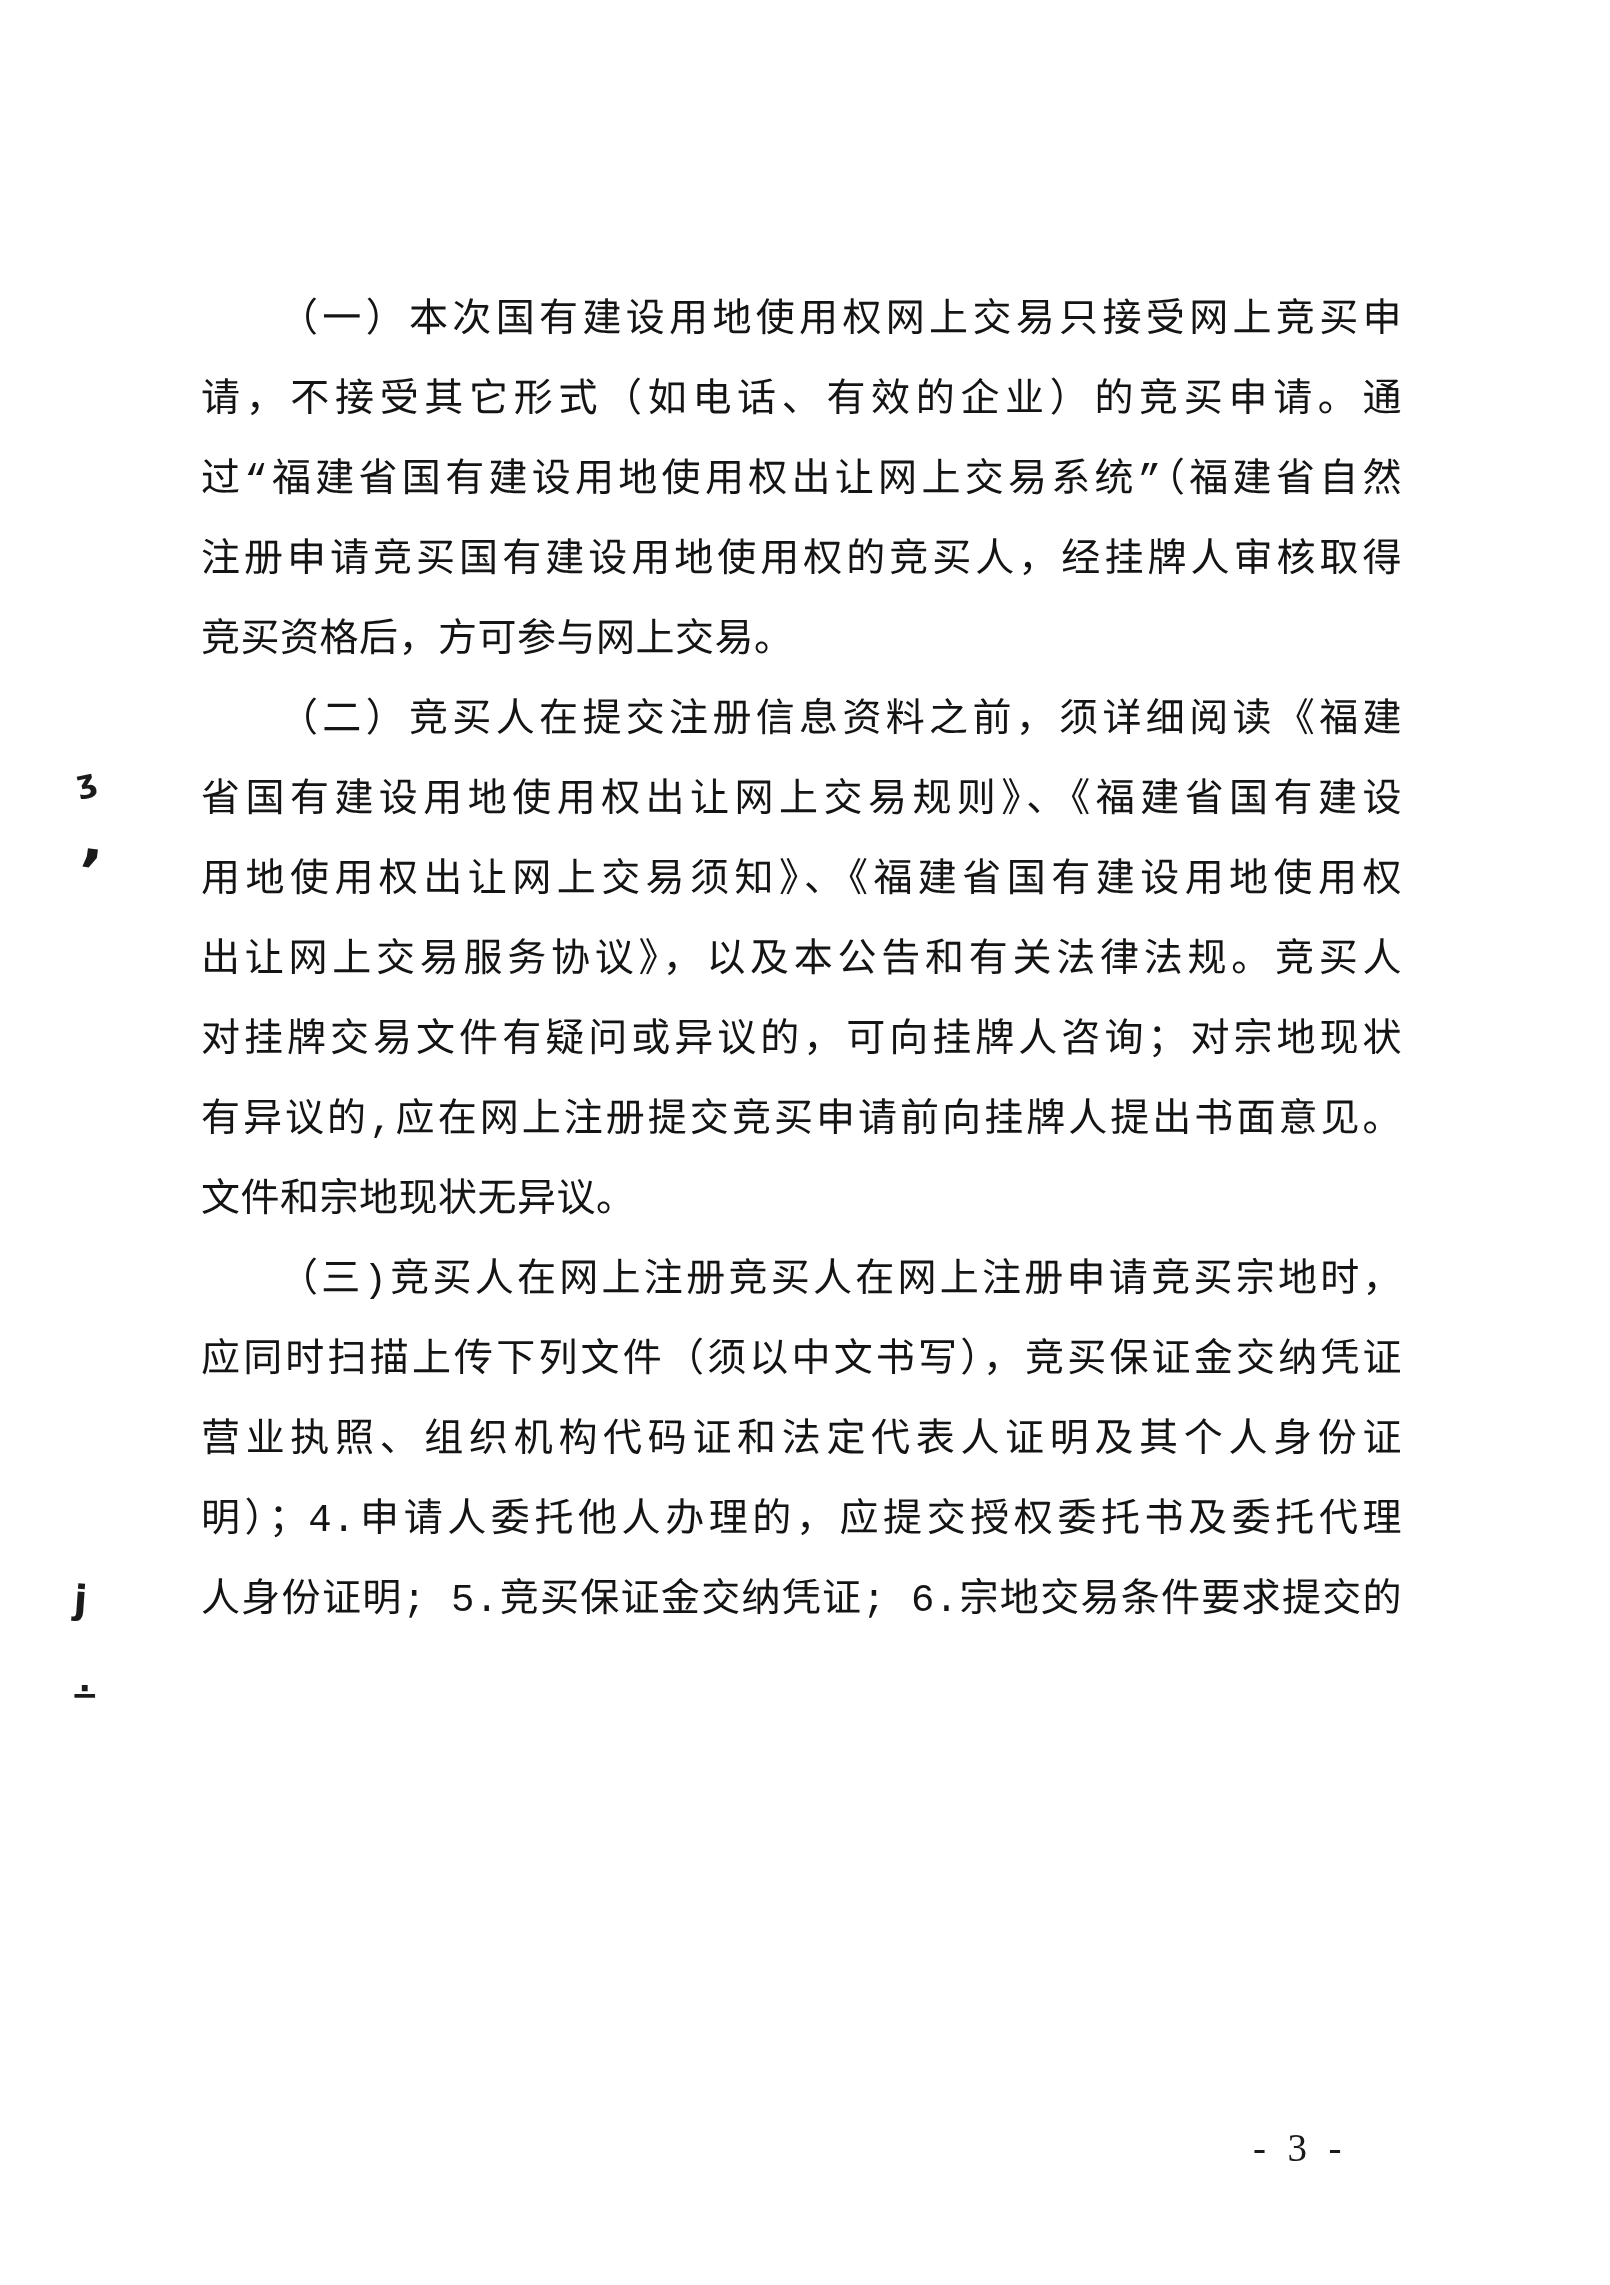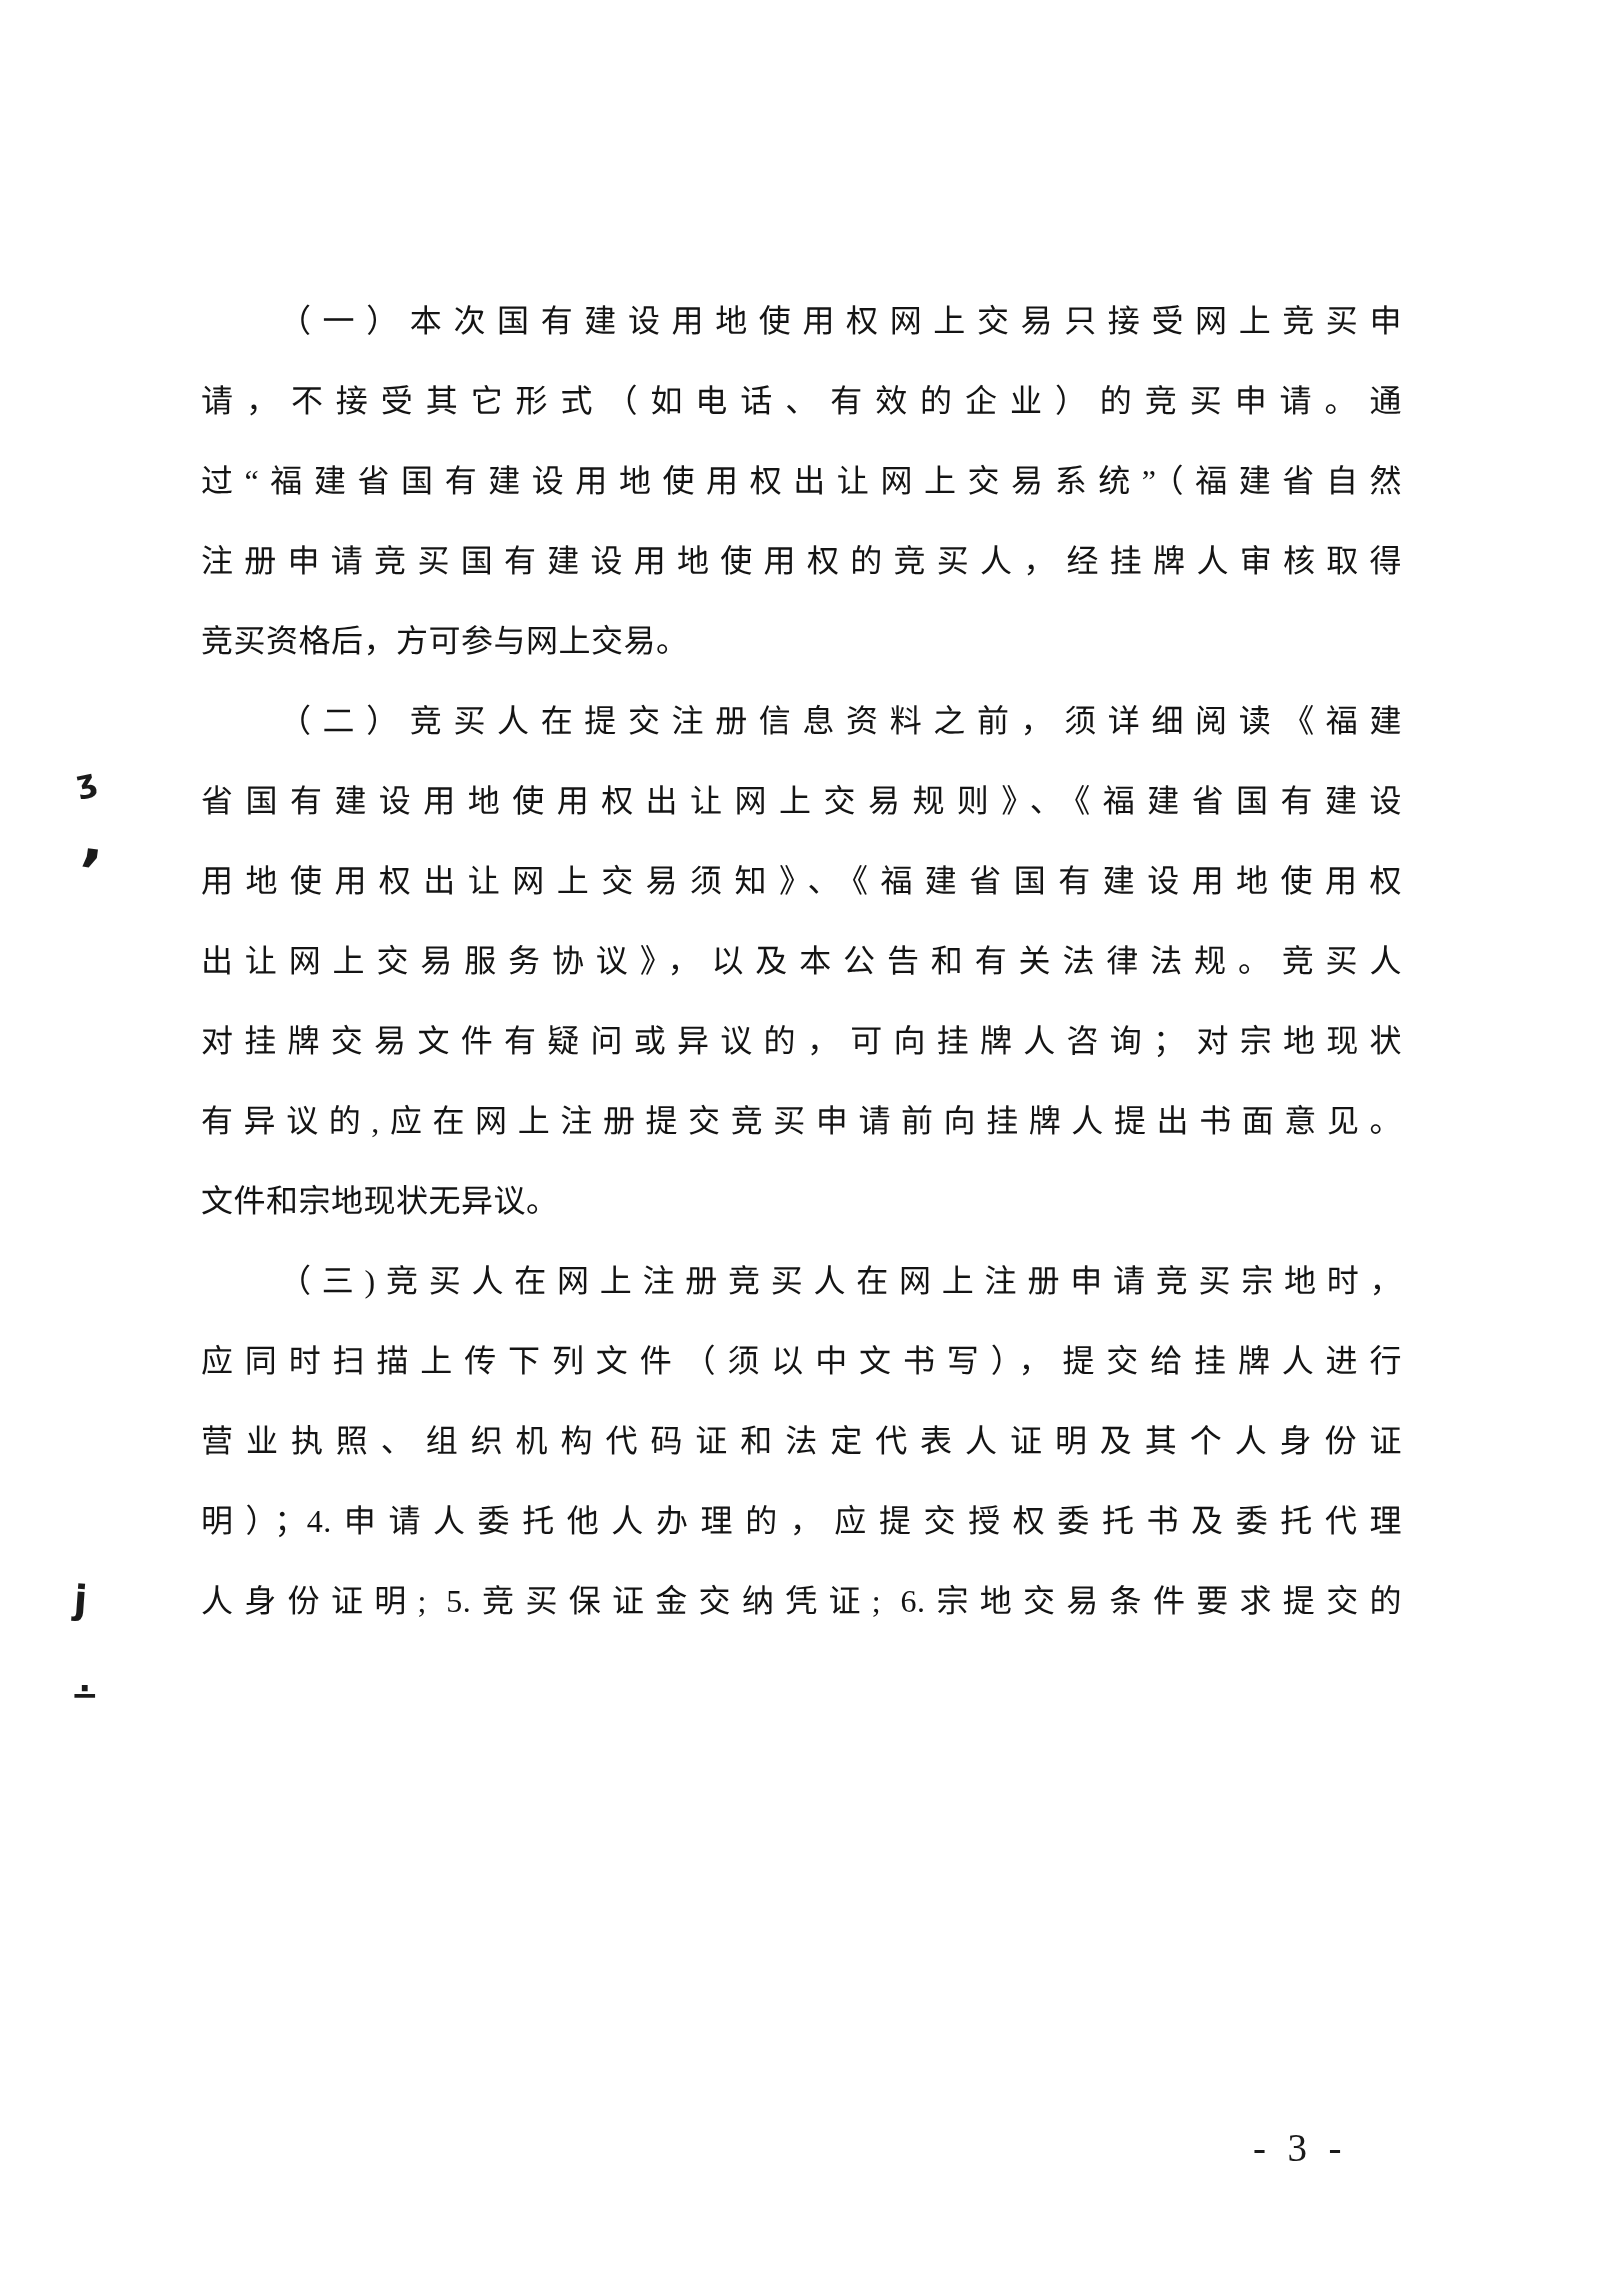--- a/index.html
+++ b/index.html
@@ -18,24 +18,25 @@
   }
   .text-block {
     position: absolute;
     left: 201px;
     top: 281px;
     width: 1201px;
   }
   .line {
     height: 80px;
     line-height: 80px;
-    font-size: 32px;
+    font-size: 39px;
     letter-spacing: 0.5px;
     text-align: left;
     white-space: nowrap;
+    font-family: Liberation Mono, monospace;
   }
   .line.fill {
     white-space: normal;
     text-align: justify;
     text-align-last: justify;
     text-justify: inter-character;
   }
   .line.indent {
     text-indent: 78px;
   }
@@ -66,21 +67,21 @@
       <div class="line fill">注册申请竞买国有建设用地使用权的竞买人，经挂牌人审核取得</div>
       <div class="line">竞买资格后，方可参与网上交易。</div>
       <div class="line fill indent">（二）竞买人在提交注册信息资料之前，须详细阅读《福建</div>
       <div class="line fill">省国有建设用地使用权出让网上交易规则》、《福建省国有建设</div>
       <div class="line fill">用地使用权出让网上交易须知》、《福建省国有建设用地使用权</div>
       <div class="line fill">出让网上交易服务协议》，以及本公告和有关法律法规。竞买人</div>
       <div class="line fill">对挂牌交易文件有疑问或异议的，可向挂牌人咨询；对宗地现状</div>
       <div class="line fill">有异议的,应在网上注册提交竞买申请前向挂牌人提出书面意见。</div>
       <div class="line">文件和宗地现状无异议。</div>
       <div class="line fill indent">（三)竞买人在网上注册竞买人在网上注册申请竞买宗地时，</div>
-      <div class="line fill">应同时扫描上传下列文件（须以中文书写），提交给挂牌人进行</div>
+      <div class="line fill">应同时扫描上传下列文件（须以中文书写），竞买保证金交纳凭证</div>
       <div class="line fill">营业执照、组织机构代码证和法定代表人证明及其个人身份证</div>
       <div class="line fill">明）；4.申请人委托他人办理的，应提交授权委托书及委托代理</div>
       <div class="line fill">人身份证明; 5.竞买保证金交纳凭证; 6.宗地交易条件要求提交的</div>
     </main>
   <div class="page-number">- 3 -</div>
 <span class="ink" style="left: 76px; top: 766px; font-size: 31px; transform: rotate(-12deg);">ʒ</span>
     <span class="ink" style="left: 78px; top: 841px; font-size: 61px; transform: rotate(8deg);">’</span>
     <span class="ink" style="left: 74px; top: 1580px; font-size: 39px; transform: rotate(4deg);">j</span>
     <span class="ink" style="left: 71px; top: 1678px; font-size: 33px; transform: rotate(0deg);">∸</span>
   </div>

